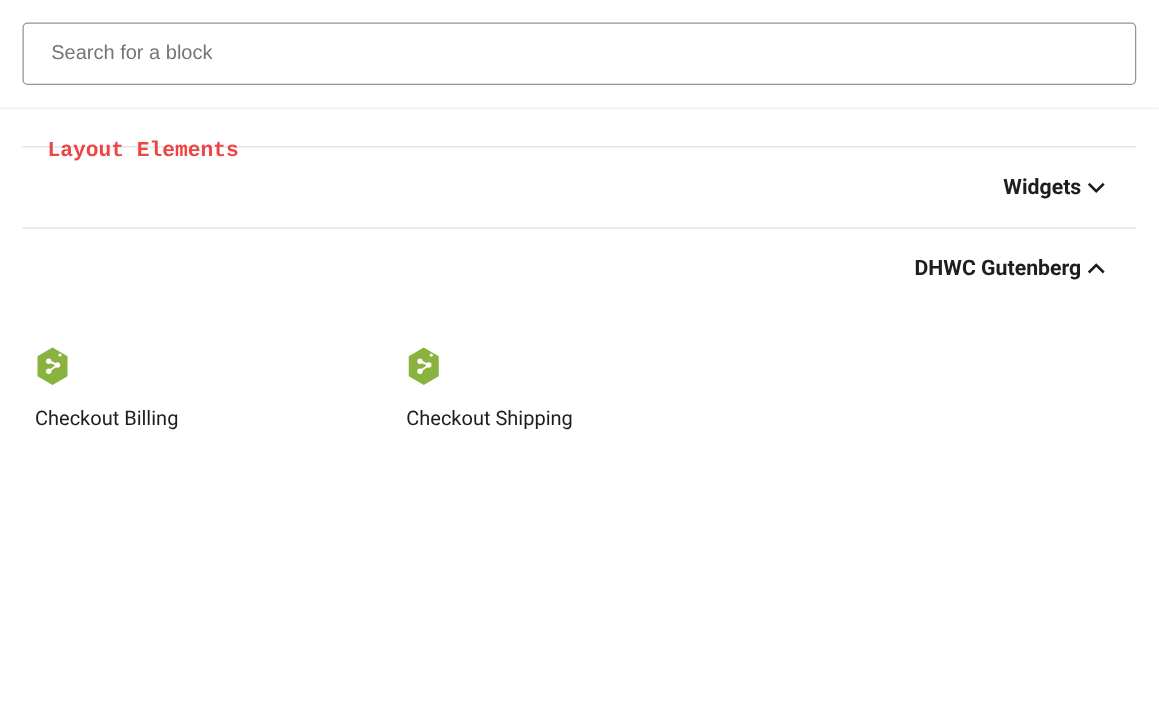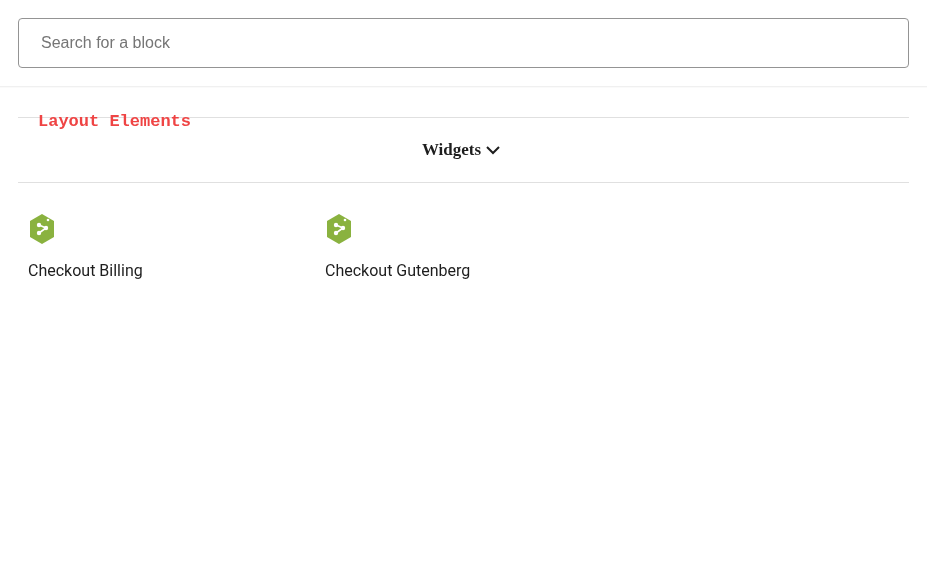--- a/index.html
+++ b/index.html
@@ -50,24 +50,23 @@
       color: #ef4444;
       white-space: nowrap;
       font-family: Liberation Mono, monospace;
     }
     .category {
       border-bottom: 1px solid #e0e0e0;
     }
     .category-header {
       display: flex;
       align-items: center;
-      justify-content: center;
+      justify-content: flex-end;
       padding: 20px 20px;
       cursor: pointer;
-      font-family: Liberation Serif, serif;
     }
     .category-header.first {
       border-top: 1px solid #e0e0e0;
       margin-top: 29px;
     }
     .category-title {
       font-size: 17px;
       font-weight: 700;
       color: #1e1e1e;
     }
@@ -138,20 +137,28 @@
       <span class="chevron">
         <svg viewBox="0 0 24 24">
             <polyline points="6 9 12 15 18 9"></polyline>
           </svg>
       </span>
     </div>
   </div>
 
 
   <div class="category expanded">
+    <div class="category-header">
+      <span class="category-title">DHWC Gutenberg</span>
+      <span class="chevron">
+        <svg viewBox="0 0 24 24">
+            <polyline points="6 15 12 9 18 15"></polyline>
+          </svg>
+      </span>
+    </div>
 
     <div class="blocks-grid">
       <div class="block-item">
         <span class="block-icon">
           <svg viewBox="0 0 28 32">
             <path d="M14 1 L26 8 L26 24 L14 31 L2 24 L2 8 Z" fill="#8AB23F"></path>
             <circle cx="11" cy="12" r="2.2" fill="#fff"></circle>
             <circle cx="18" cy="15" r="2.2" fill="#fff"></circle>
             <circle cx="11" cy="20" r="2.2" fill="#fff"></circle>
             <circle cx="20" cy="7" r="1.3" fill="#fff"></circle>
@@ -170,17 +177,17 @@
           <svg viewBox="0 0 28 32">
             <path d="M14 1 L26 8 L26 24 L14 31 L2 24 L2 8 Z" fill="#8AB23F"></path>
             <circle cx="11" cy="12" r="2.2" fill="#fff"></circle>
             <circle cx="18" cy="15" r="2.2" fill="#fff"></circle>
             <circle cx="11" cy="20" r="2.2" fill="#fff"></circle>
             <circle cx="20" cy="7" r="1.3" fill="#fff"></circle>
             <line x1="11" y1="12" x2="18" y2="15" stroke="#fff" stroke-width="1.6"></line>
             <line x1="18" y1="15" x2="11" y2="20" stroke="#fff" stroke-width="1.6"></line>
           </svg>
         </span>
-        <span class="block-label">Checkout Gutenberg</span>
+        <span class="block-label">Checkout Shipping</span>
       </div>
     </div>
   </div>
 </div>
 
 </body></html>

